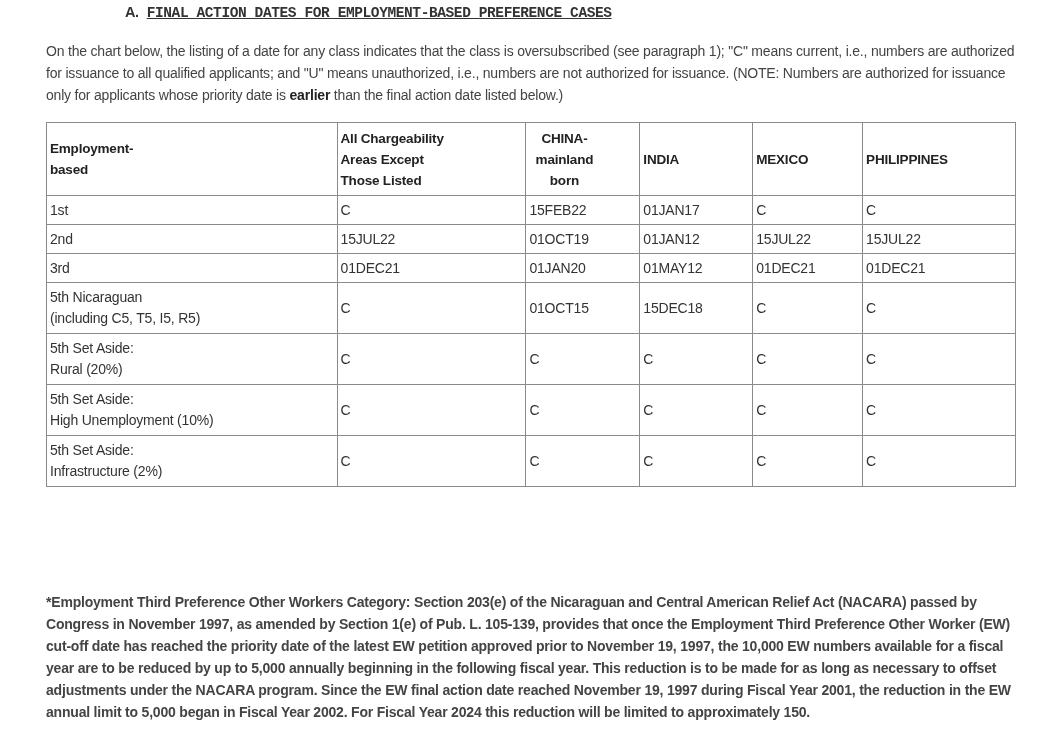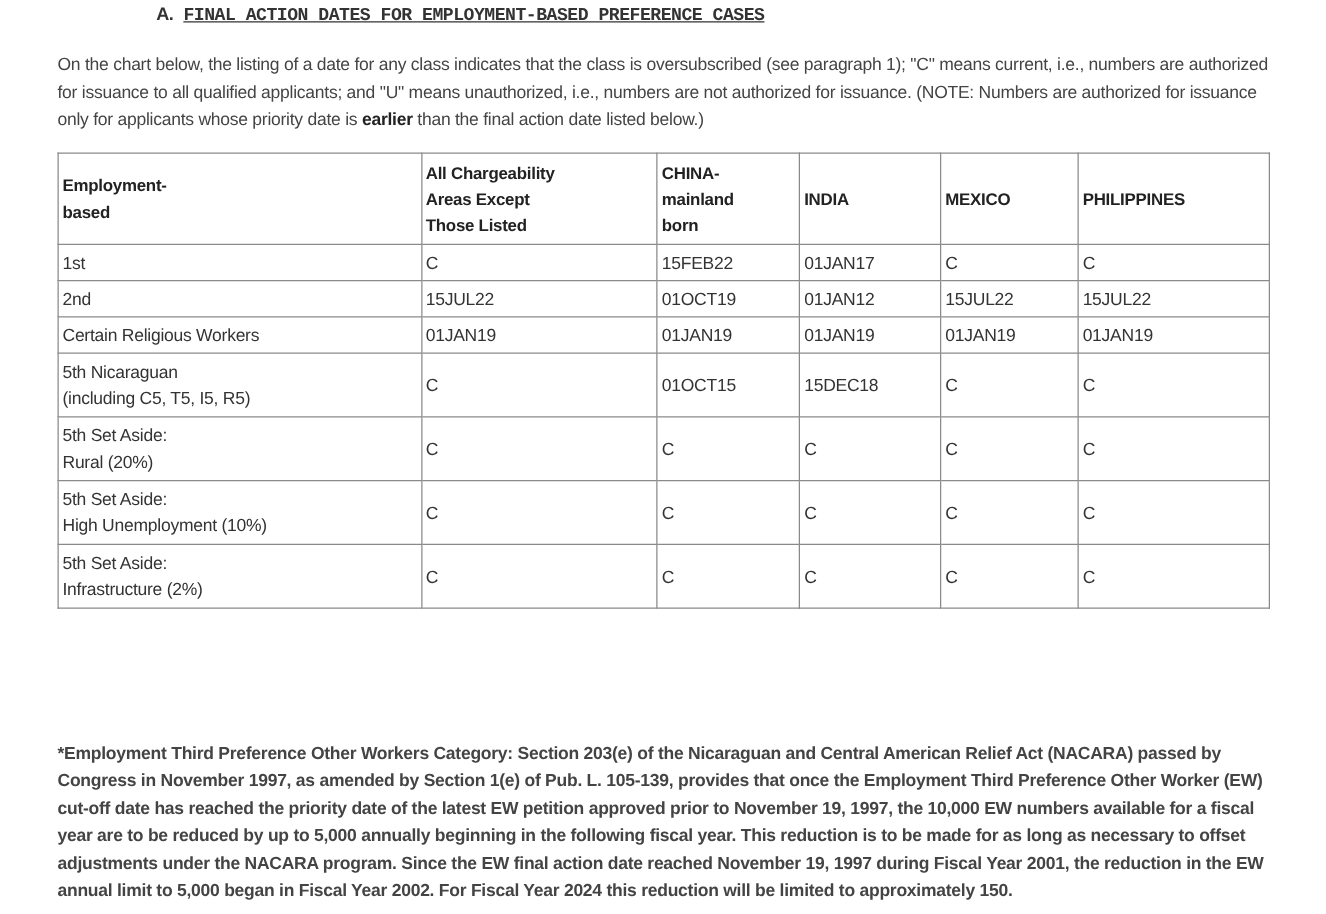--- a/index.html
+++ b/index.html
@@ -57,21 +57,21 @@
       <col style="width:189px">
       <col style="width:114px">
       <col style="width:113px">
       <col style="width:110px">
       <col style="width:153px">
   </colgroup>
   <tbody>
       <tr class="hdr">
     <th style="width:200px;"><span style="display:inline-block;width:90px;">Employment-based</span></th>
     <th><span style="display:inline-block;width:120px;">All Chargeability Areas Except Those Listed</span></th>
-    <th><span style="display:inline-block;width:70px;">CHINA-mainland born</span></th>
+    <th><span style="display:inline-block;width:70px;text-align:center;">CHINA-mainland born</span></th>
     <th>INDIA</th>
     <th>MEXICO</th>
     <th>PHILIPPINES</th>
   </tr>
   <tr class="r1">
     <td>1st</td>
     <td>C</td>
     <td>15FEB22</td>
     <td>01JAN17</td>
     <td>C</td>
@@ -79,26 +79,26 @@
   </tr>
   <tr class="r1">
     <td>2nd</td>
     <td>15JUL22</td>
     <td>01OCT19</td>
     <td>01JAN12</td>
     <td>15JUL22</td>
     <td>15JUL22</td>
   </tr>
   <tr class="r1">
-    <td>Certain Religious Workers</td>
-    <td>01JAN19</td>
-    <td>01JAN19</td>
-    <td>01JAN19</td>
-    <td>01JAN19</td>
-    <td>01JAN19</td>
+    <td>3rd</td>
+    <td>01DEC21</td>
+    <td>01JAN20</td>
+    <td>01MAY12</td>
+    <td>01DEC21</td>
+    <td>01DEC21</td>
   </tr>
   <tr class="r2">
     <td><span>5th Nicaraguan</span><br><span>(including C5, T5, I5, R5)</span></td>
     <td>C</td>
     <td>01OCT15</td>
     <td>15DEC18</td>
     <td>C</td>
     <td>C</td>
   </tr>
   <tr class="r2">

